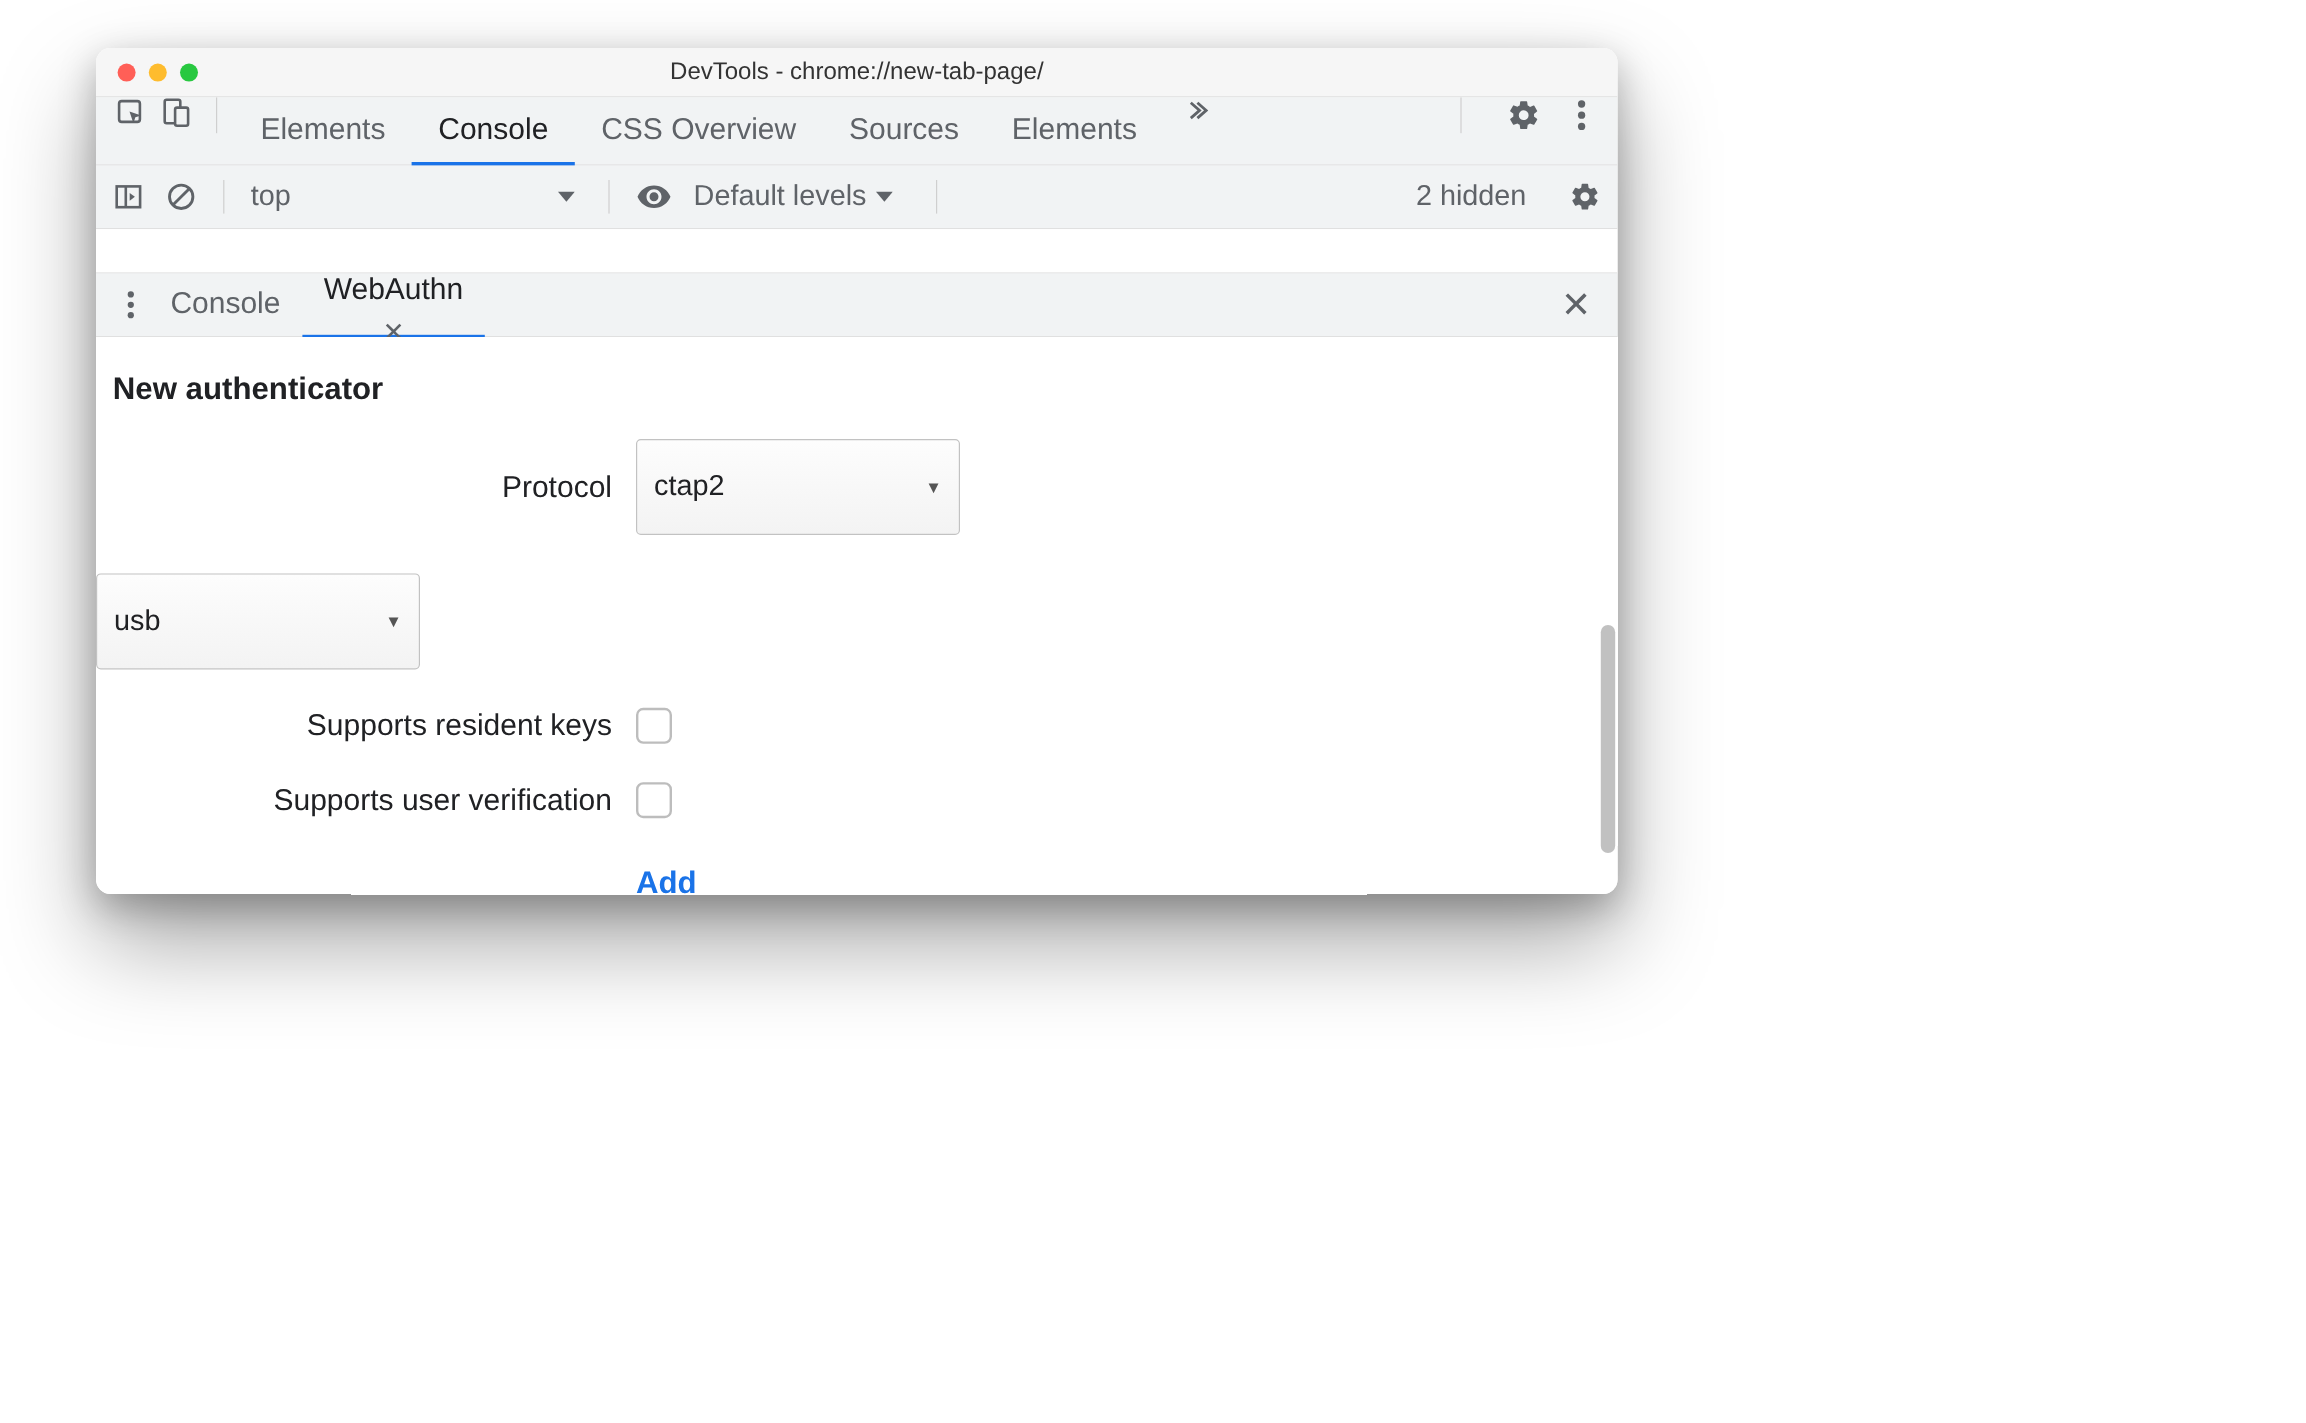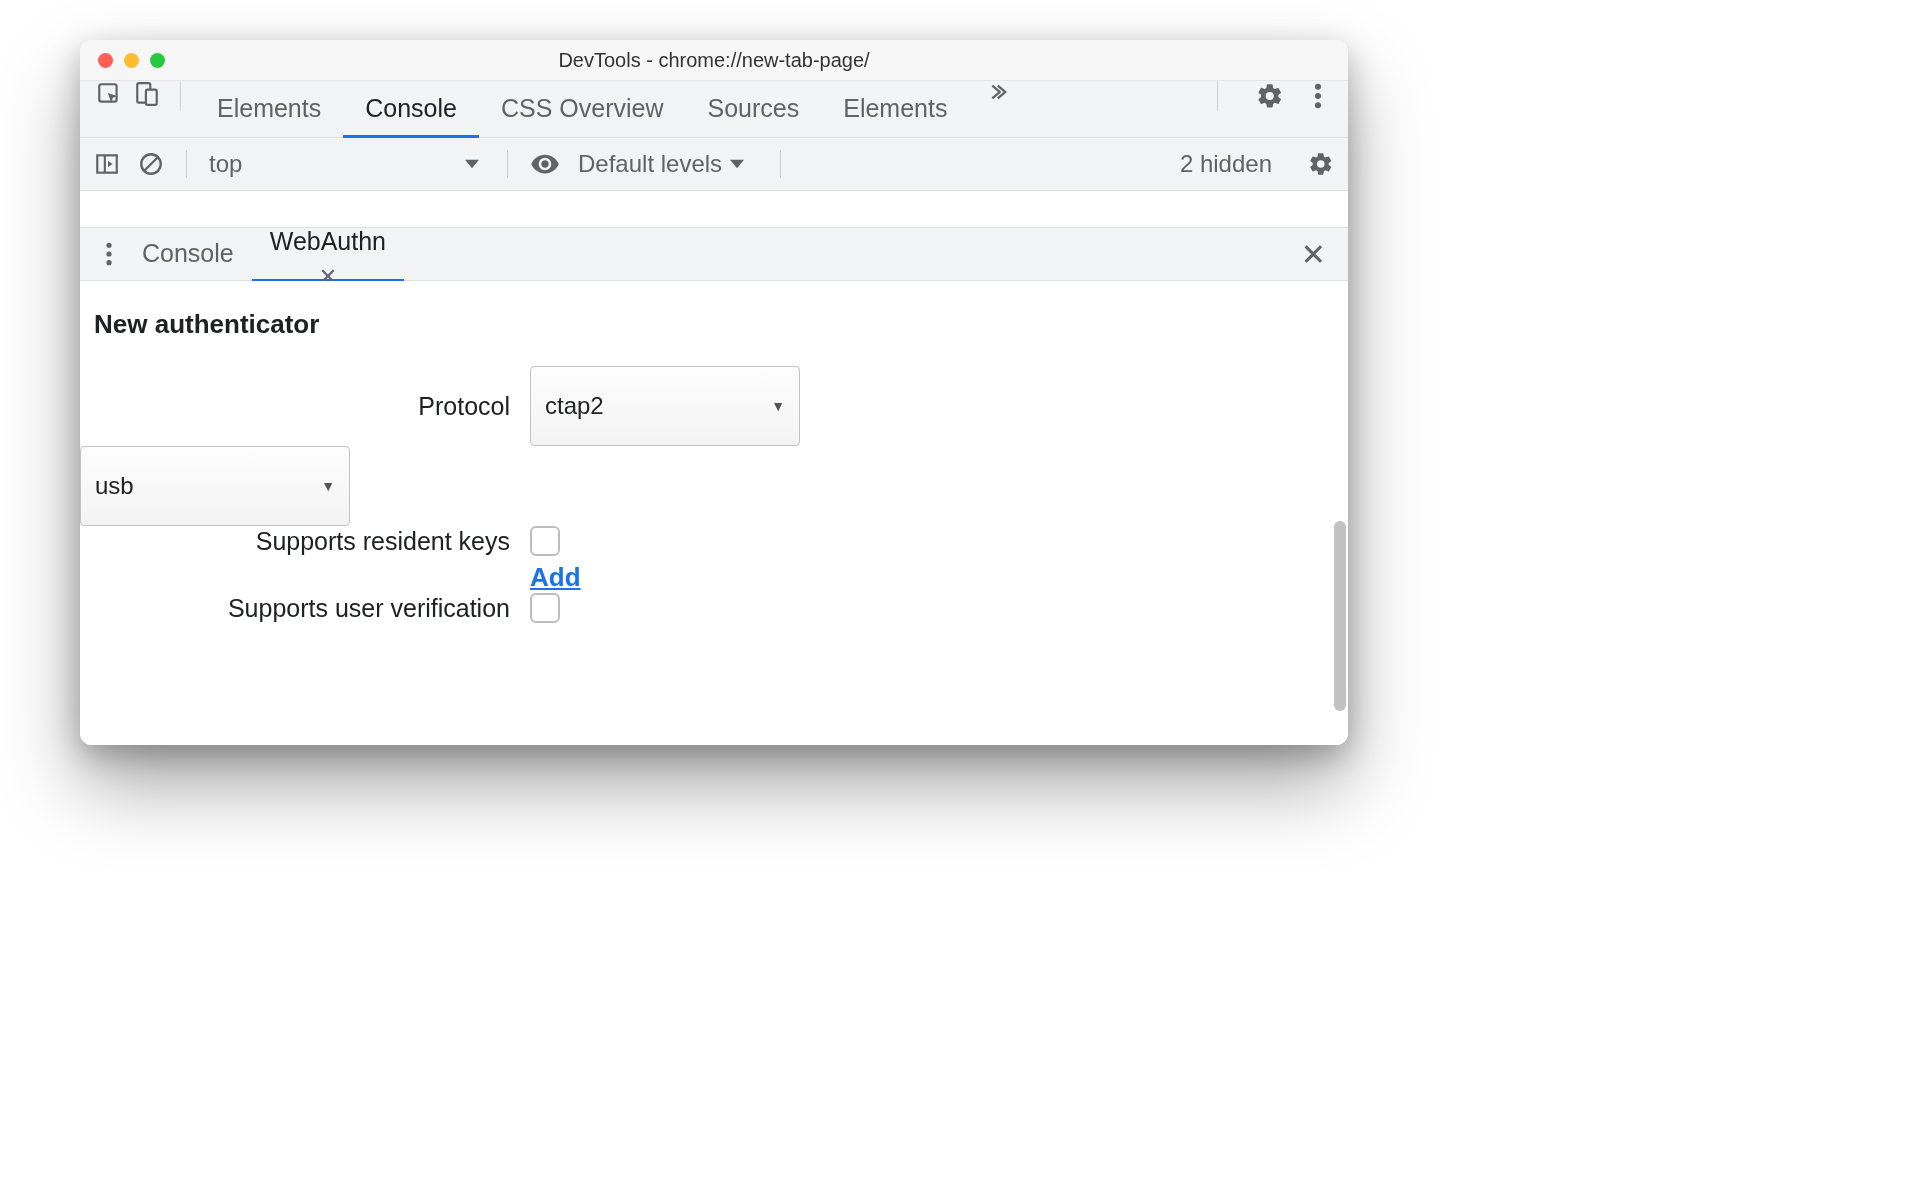--- a/index.html
+++ b/index.html
@@ -97,21 +97,21 @@
   .drawer-tabstrip .close-drawer{font-size:30px;color:#5f6368;cursor:pointer;padding:0 8px;}
 
   
   .pane{
     flex:1;background:#fff;overflow-y:auto;position:relative;
   }
   .pane h2{
     font-size:26px;font-weight:700;color:var(--dark-text);
     margin:28px 0 26px 14px;
   }
-  .form{display:flex;flex-direction:column;}
+  .form{display:flex;flex-direction:column;gap:32px;}
   .form-row{
     display:grid;grid-template-columns:430px 300px;align-items:center;gap:20px;
   }
   .form-row label{
     text-align:right;font-size:25px;color:var(--dark-text);
   }
   .select-box{
     height:46px;border:1px solid #c2c2c2;background:linear-gradient(#fdfdfd,#f3f3f3);
     border-radius:4px;display:flex;align-items:center;justify-content:space-between;
     padding:16px 14px;font-size:24px;color:var(--dark-text);cursor:pointer;width:240px;
@@ -301,27 +301,27 @@
             <span>usb</span>
             <span class="tri">▼</span>
           </div>
         </div>
 
         <div class="form-row">
           <label>Supports resident keys</label>
           <div class="chk"></div>
         </div>
 
+        <div class="form-row">
+          <label>Supports user verification</label>
+          <div class="chk"></div>
+        </div>
+
         <div class="form-row add-row">
           <div></div>
           <div><span class="add-link">Add</span></div>
         </div>
 
-        <div class="form-row">
-          <label>Supports user verification</label>
-          <div class="chk"></div>
-        </div>
-
       </div>
     </div>
 
   </div>
 </div>
 
 </body></html>

